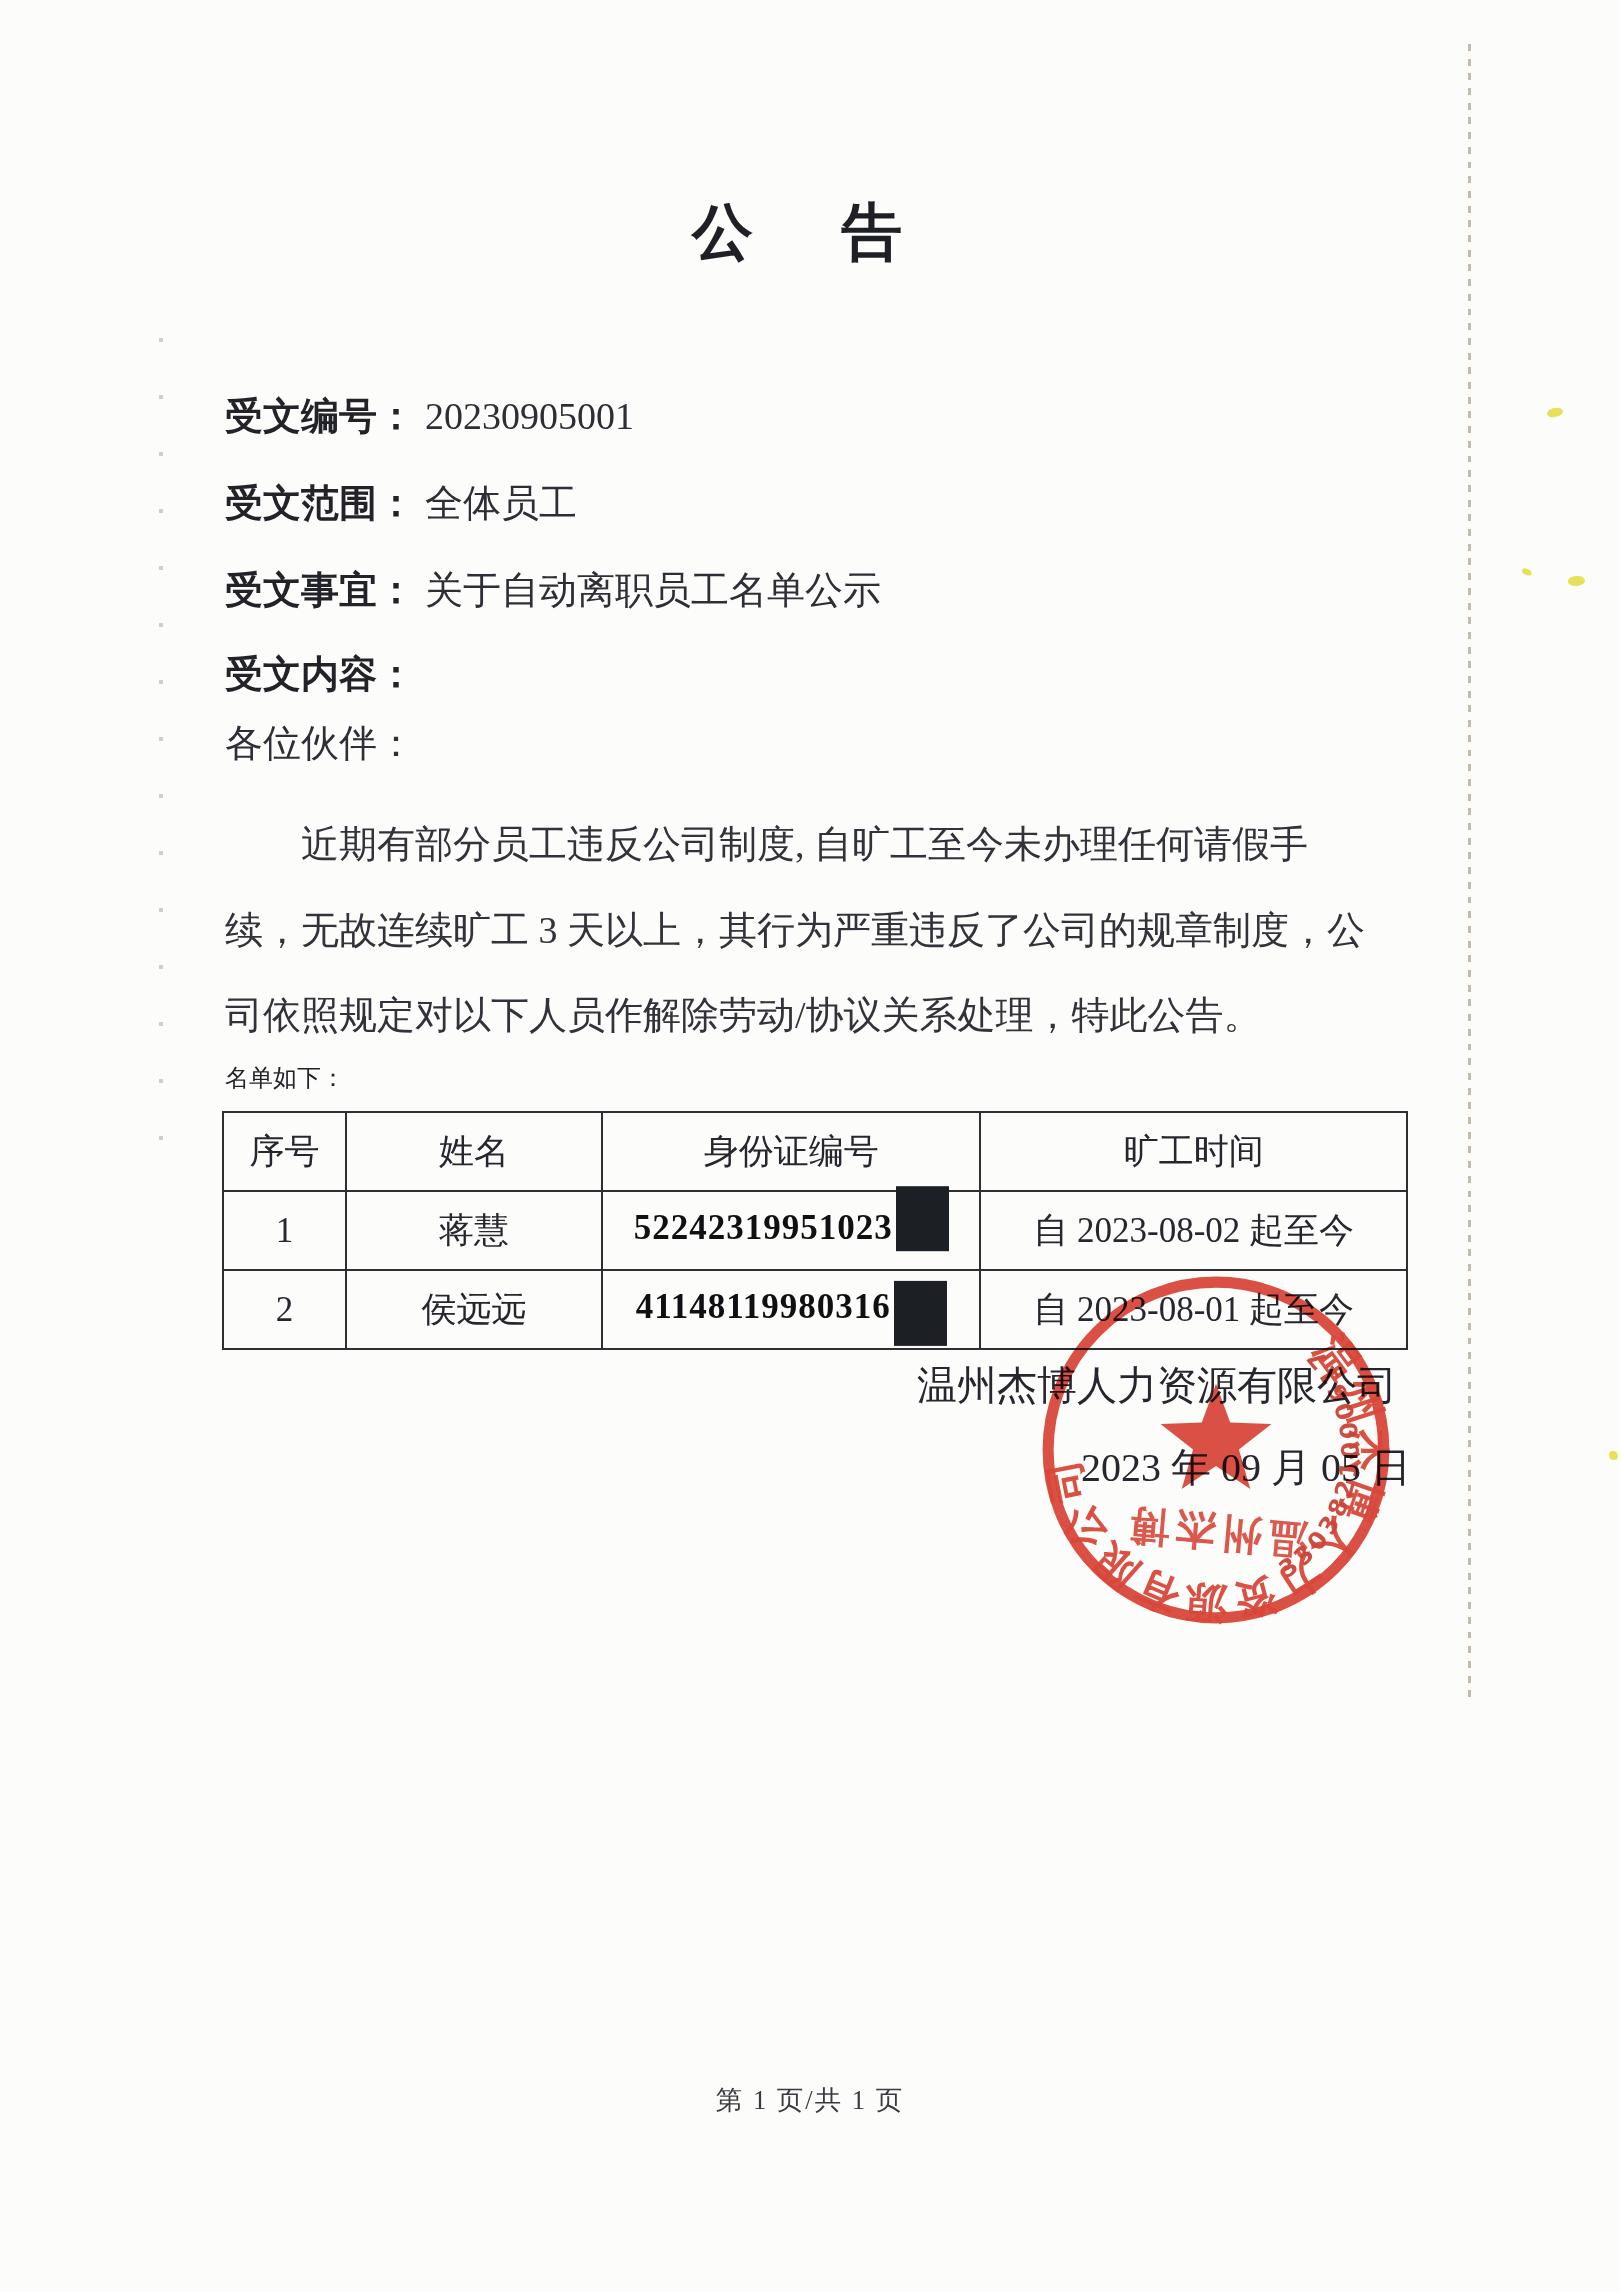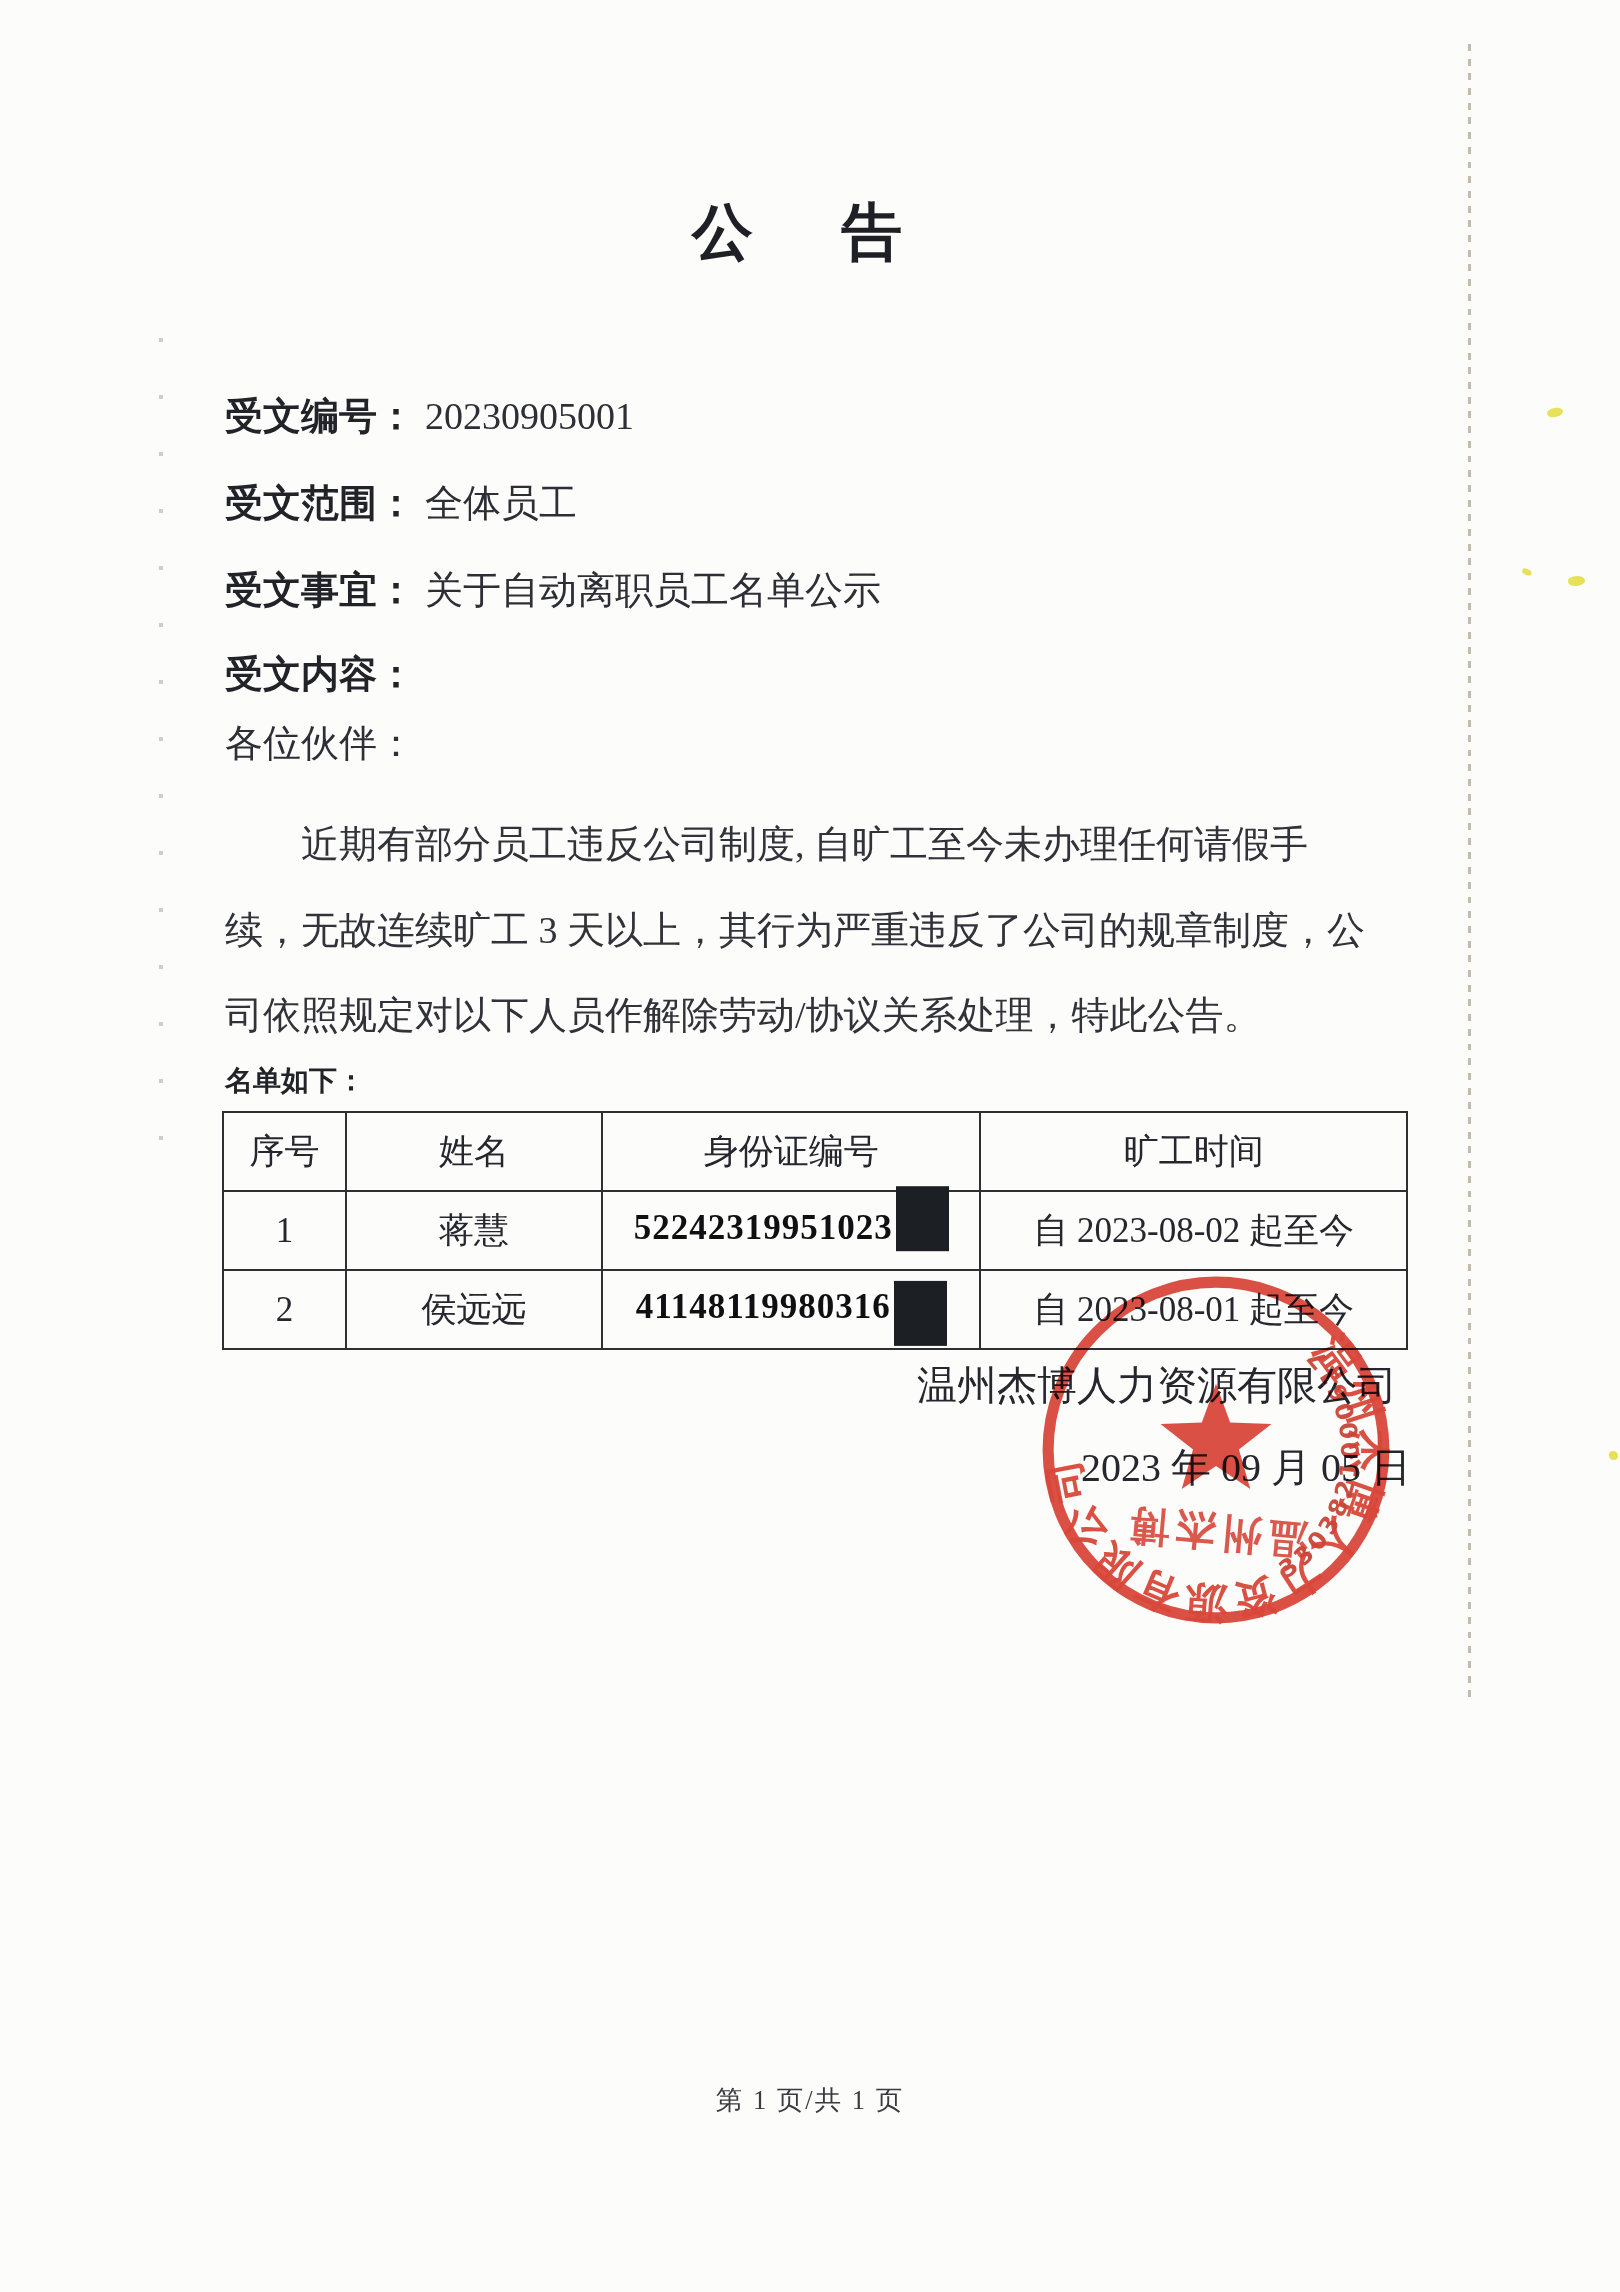--- a/index.html
+++ b/index.html
@@ -20,21 +20,21 @@
     letter-spacing:13.7px;color:#1f1f26;
   }
   
   .meta-line{left:225px;font-size:38px;white-space:nowrap;}
   .meta-label{font-weight:700;color:#222229;}
   .meta-value{margin-left:10px;color:#2e2e36;}
   .salutation{left:225px;top:718px;font-size:38px;}
   
   .para-line{left:225px;width:1166px;font-size:38px;color:#32323a;white-space:nowrap;}
   .para-line.indent{ text-indent:76px;}
-  .list-intro{left:225px;top:1062px;font-size:28px;font-weight:700;color:#222229;}
+  .list-intro{left:225px;top:1062px;font-size:24px;font-weight:400;color:#222229;}
   
   .roster{
     left:222px;top:1111px;width:1186px;
     border-collapse:collapse;table-layout:fixed;
     font-size:35px;color:#26262e;
   }
   .roster td{
     border:2px solid #2f2f33;
     text-align:center;vertical-align:middle;
     height:77px;padding:0;

